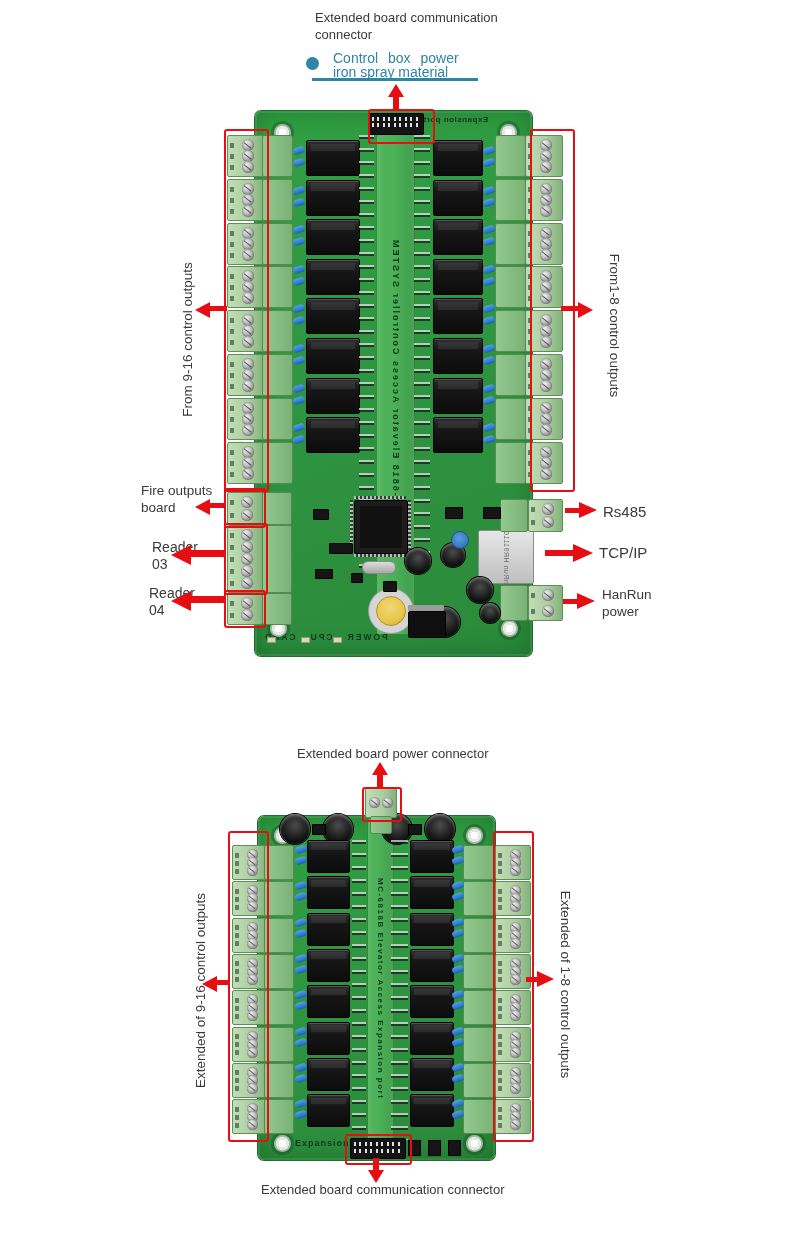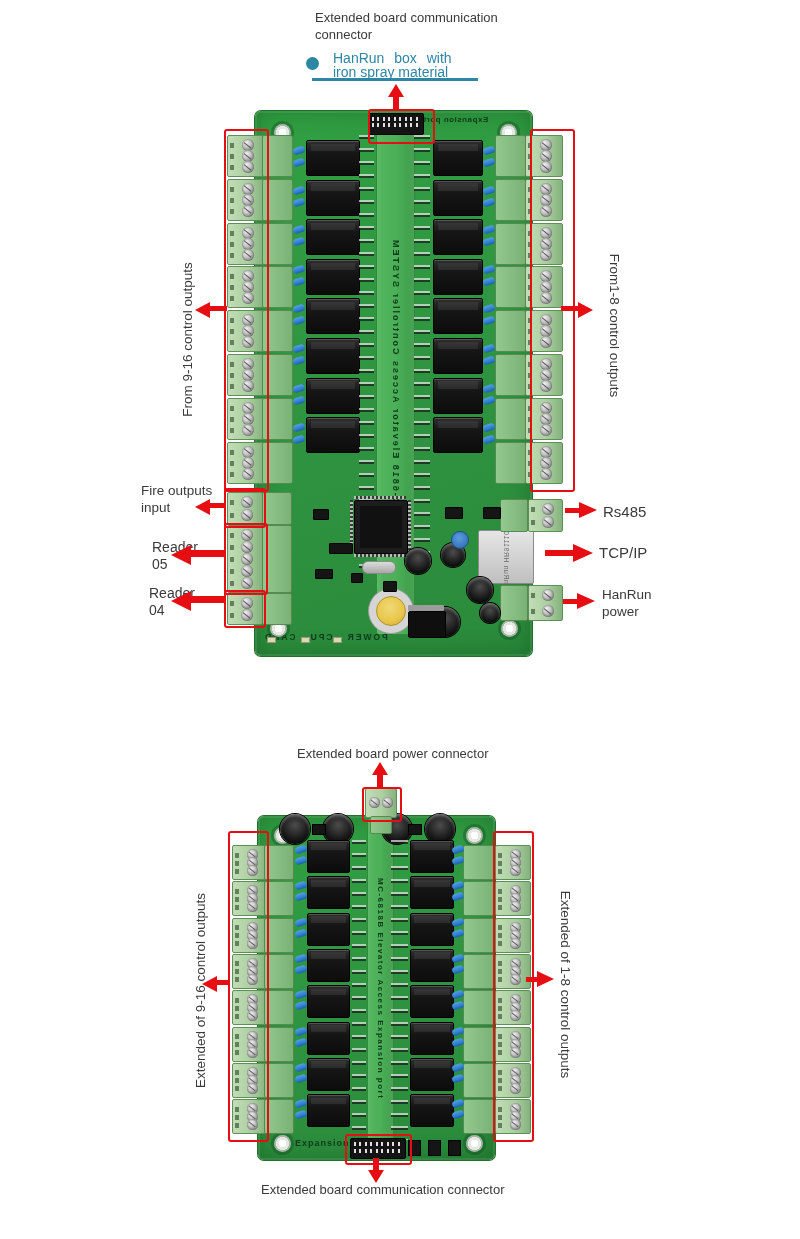--- a/index.html
+++ b/index.html
@@ -51,38 +51,38 @@
 </head>
 <body>
 
 <div id="canvas">
 
   <div class="lbl" style="left:315px;top:9px;width:235px">Extended board communication connector</div>
 
   <div>
     <div class="abs" style="left:306px;top:57px;width:13px;height:13px;border-radius:50%;background:var(--teal,#2e86a5)"></div>
     <div class="abs teal" style="left:333px;top:51px;font-size:14px;line-height:14px">
-      <span style="display:block;word-spacing:6px">HanRun box with</span>
+      <span style="display:block;word-spacing:6px">Control box power</span>
       <span style="display:block">iron spray material</span>
     </div>
     <div class="abs" style="left:312px;top:78px;width:166px;height:2.5px;background:var(--teal,#2e86a5)"></div>
   </div>
 
   <div class="rot" style="left:80px;top:331px;width:215px;transform:rotate(-90deg)">From 9-16 control outputs</div>
   <div class="rot" style="left:514px;top:317px;width:200px;transform:rotate(90deg)">From1-8 control outputs</div>
   <div class="rot" style="left:70px;top:982px;width:260px;transform:rotate(-90deg)">Extended of 9-16 control outputs</div>
   <div class="rot" style="left:435px;top:976px;width:260px;transform:rotate(90deg)">Extended of 1-8 control outputs</div>
 
   <div class="lbl" style="left:141px;top:482px;font-size:13.5px">
     <span style="display:block">Fire outputs</span>
-    <span style="display:block">input</span>
+    <span style="display:block">board</span>
   </div>
   <div class="lbl" style="left:152px;top:539px;font-size:14px">
     <span style="display:block">Reader</span>
-    <span style="display:block">05</span>
+    <span style="display:block">03</span>
   </div>
   <div class="lbl" style="left:149px;top:585px;font-size:14px">
     <span style="display:block">Reader</span>
     <span style="display:block">04</span>
   </div>
 
   <div class="lbl nowrap" style="left:603px;top:503px;font-size:15px">Rs485</div>
   <div class="lbl nowrap" style="left:599px;top:544px;font-size:15px">TCP/IP</div>
   <div class="lbl" style="left:602px;top:586px;font-size:13.5px">
     <span style="display:block">HanRun</span>

